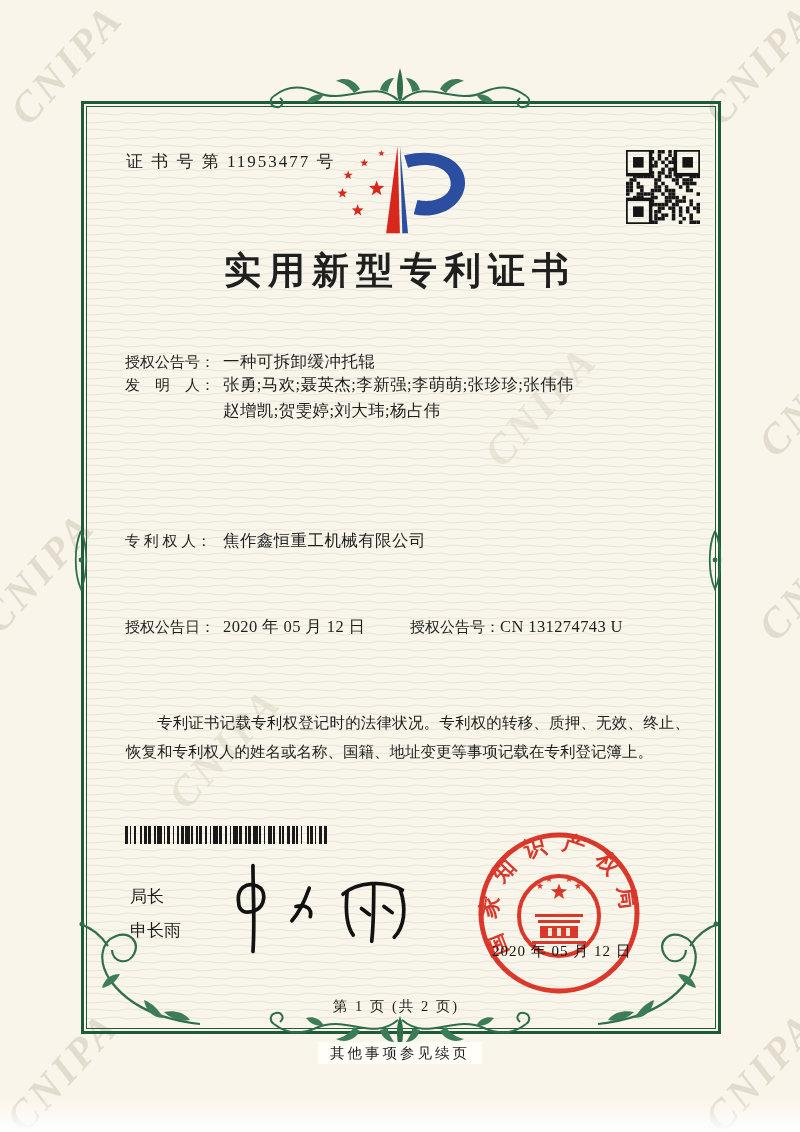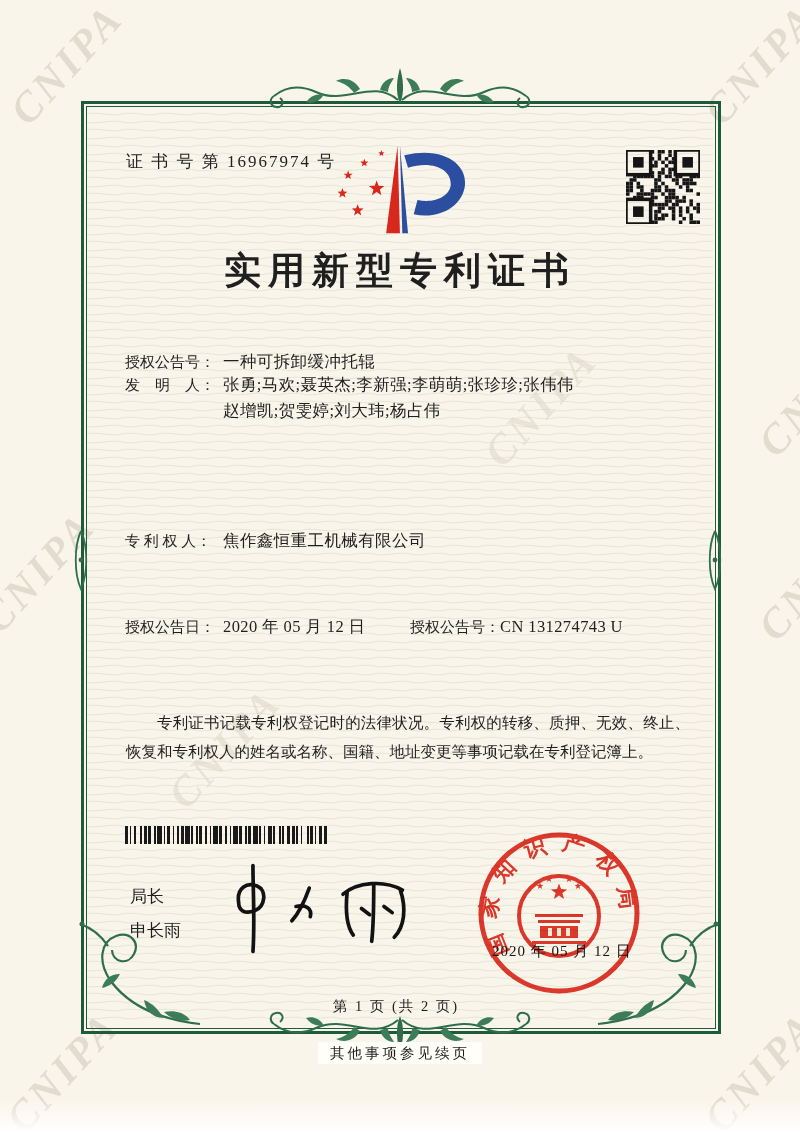--- a/index.html
+++ b/index.html
@@ -116,21 +116,21 @@
   </svg>
   <svg class="orn" style="left:69px;top:528px" width="24" height="64">
     <path d="M12,3 C5,18 5,46 12,61 C19,46 19,18 12,3" fill="none" stroke="#2e6e4a" stroke-width="1.8"></path>
     <circle cx="12" cy="32" r="2.4" fill="#2e6e4a"></circle>
   </svg>
   <svg class="orn" style="left:703px;top:528px" width="24" height="64">
     <path d="M12,3 C5,18 5,46 12,61 C19,46 19,18 12,3" fill="none" stroke="#2e6e4a" stroke-width="1.8"></path>
     <circle cx="12" cy="32" r="2.4" fill="#2e6e4a"></circle>
   </svg>
 
-  <div class="certno">证 书 号 第 16967974 号</div>
+  <div class="certno">证 书 号 第 11953477 号</div>
 
   <svg class="logo" width="152" height="100" viewBox="0 0 160 105">
     <polygon points="57,98 69,6 71.5,98" fill="#d8281e"></polygon>
     <polygon points="74,98 71.5,6 80,98" fill="#2b4ea0"></polygon>
     <path d="M76,16 C118,6 142,26 140,47 C138,70 112,84 86,78 L90,63 C108,67 124,59 125,47 C126,31 106,21 80,29 Z" fill="#2b4ea0"></path>
     <g id="logo-stars">
         <polygon points="52.0,10.5 52.9,12.8 55.3,12.9 53.4,14.5 54.1,16.8 52.0,15.5 49.9,16.8 50.6,14.5 48.7,12.9 51.1,12.8" fill="#d8281e"></polygon>
         <polygon points="34.0,19.5 35.1,22.5 38.3,22.6 35.8,24.6 36.6,27.6 34.0,25.9 31.4,27.6 32.2,24.6 29.7,22.6 32.9,22.5" fill="#d8281e"></polygon>
         <polygon points="17.0,32.0 18.2,35.3 21.8,35.5 19.0,37.6 19.9,41.0 17.0,39.1 14.1,41.0 15.0,37.6 12.2,35.5 15.8,35.3" fill="#d8281e"></polygon>
         <polygon points="11.0,50.5 12.4,54.1 16.2,54.3 13.2,56.7 14.2,60.4 11.0,58.3 7.8,60.4 8.8,56.7 5.8,54.3 9.6,54.1" fill="#d8281e"></polygon>

